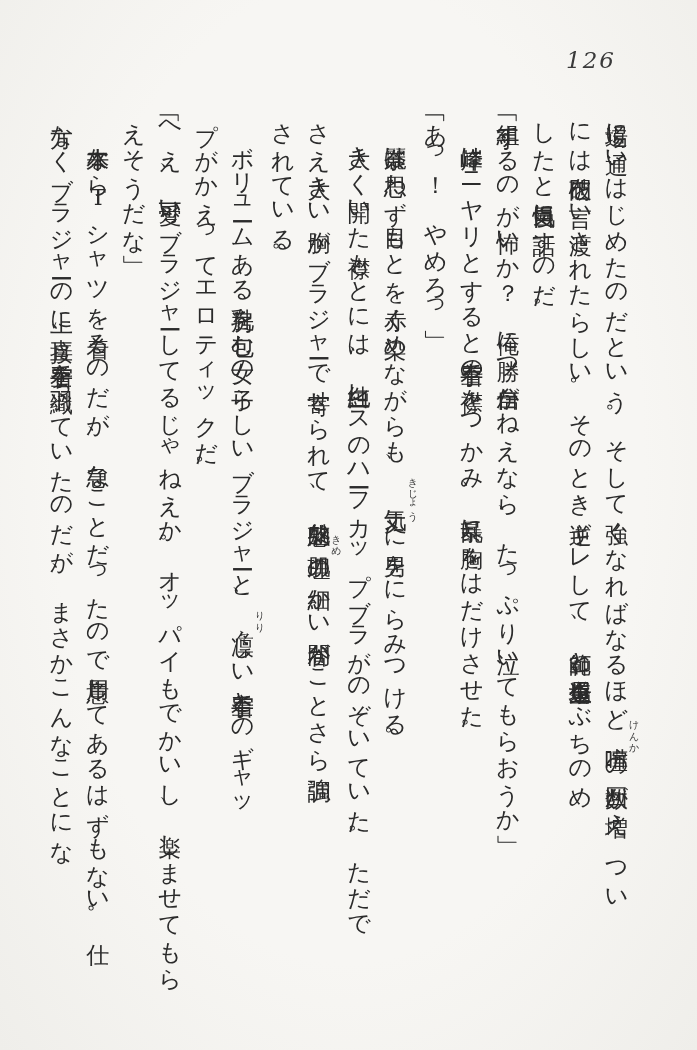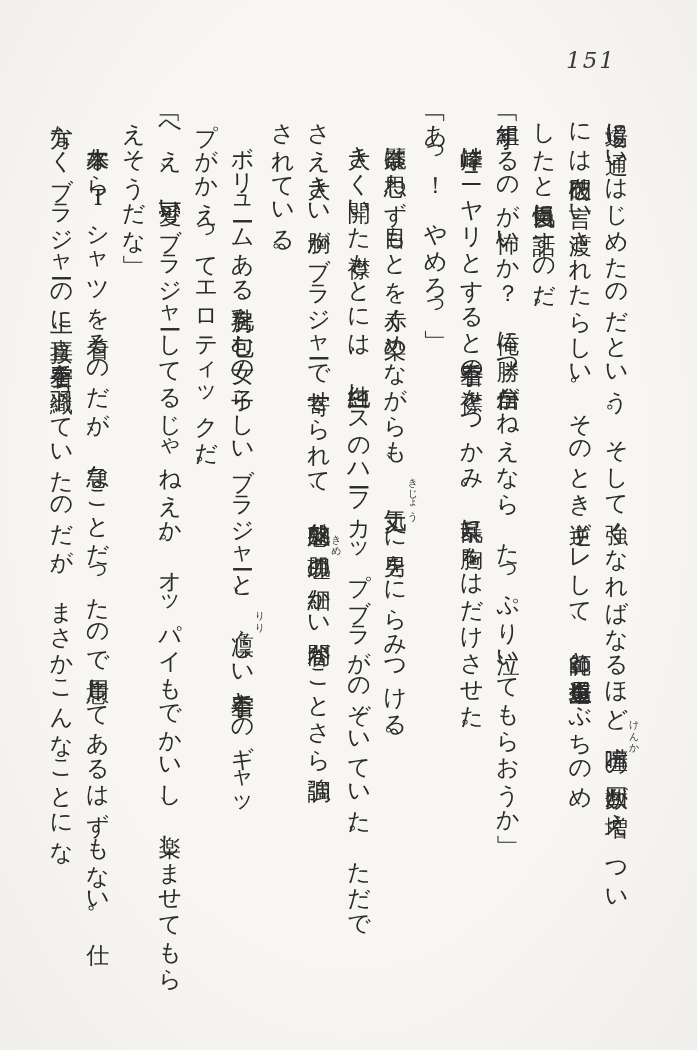--- a/index.html
+++ b/index.html
@@ -50,21 +50,21 @@
   rt {
     font-size: 10px;
     letter-spacing: 0;
     color: #3a3a3a;
   }
 </style>
 </head>
 <body>
 
 <div class="page">
-  <div class="page-number">151</div>
+  <div class="page-number">126</div>
   <div class="text-block" id="text-block">
       <div class="text-column">道場に通いはじめたのだという。そして強くなればなるほど<ruby>喧嘩<rt>けんか</rt></ruby>の回数が増え、つい</div>
       <div class="text-column">には破門を言い渡されたらしい。そのとき逆ギレして、師範と道場生全員をぶちのめ</div>
       <div class="text-column">したと自慢気に話すのだ。</div>
       <div class="text-column">「組手するのが怖いか？　俺に勝つ自信がねえなら、たっぷり泣いてもらおうか」</div>
       <div class="text-column indent">峰岸はニヤリとすると空手着の襟をつかみ、乱暴に胸をはだけさせた。</div>
       <div class="text-column">「あっ！　やめろっ」</div>
       <div class="text-column indent">麗奈は思わず目もとを赤く染めながらも、<ruby>気丈<rt>きじょう</rt></ruby>に男をにらみつける。</div>
       <div class="text-column indent">大きく開いた襟もとには、純白レースのハーフカップブラがのぞいていた。ただで</div>
       <div class="text-column">さえ大きい胸がブラジャーで寄せられて、魅惑的な<ruby>肌理<rt>きめ</rt></ruby>の細かい谷間がことさら強調</div>

